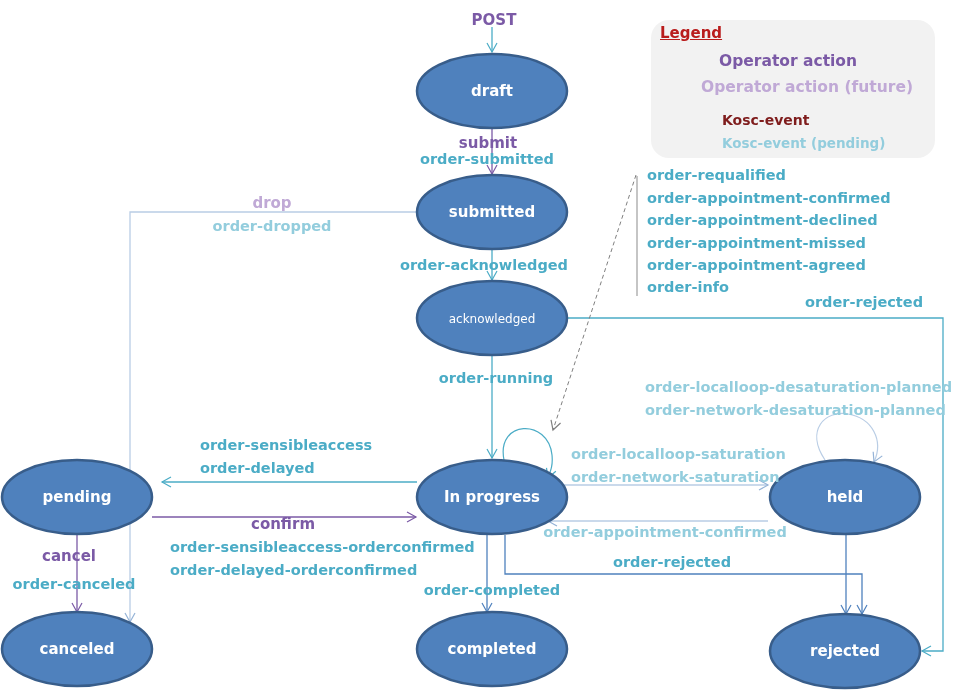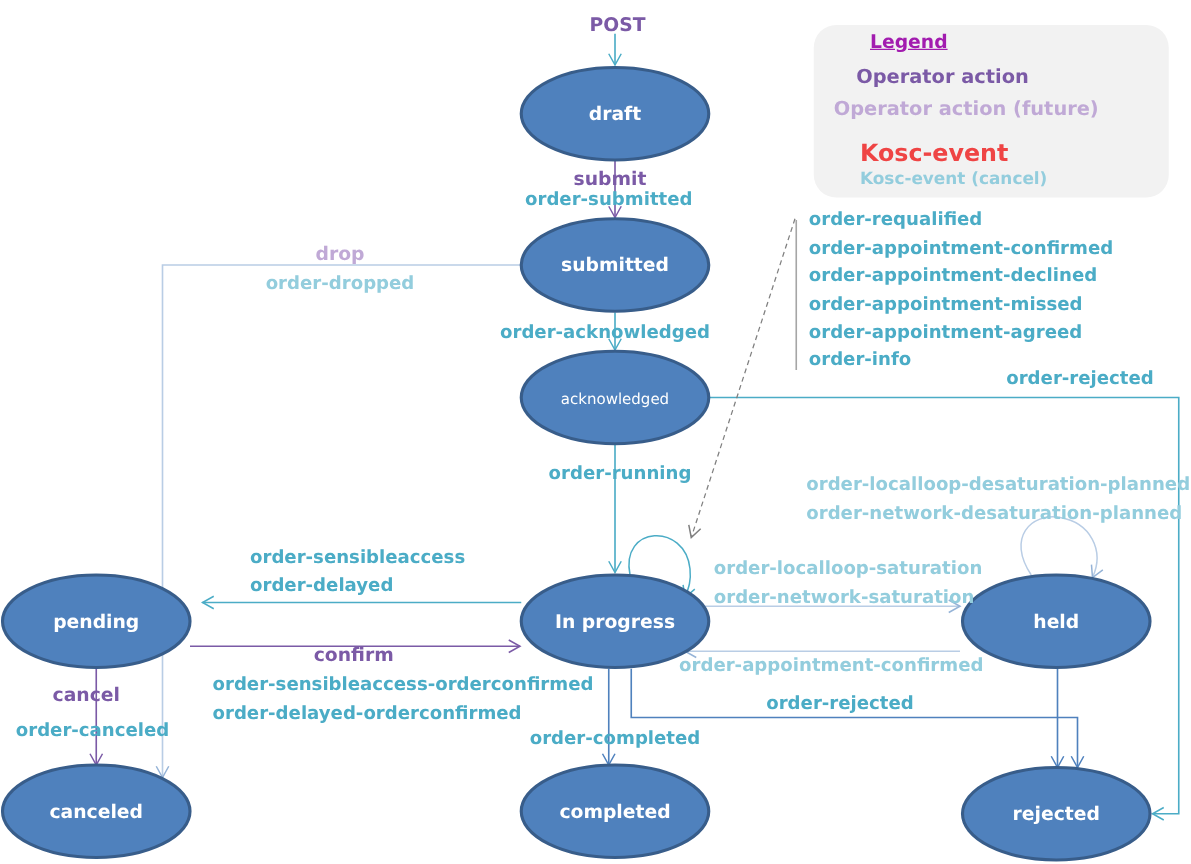--- a/index.html
+++ b/index.html
@@ -9,32 +9,32 @@
   .state-label { font-family:"DejaVu Sans", sans-serif; font-weight:bold; fill:#ffffff; font-size:15px; }
   .state-label.small { font-size:12px; font-weight:normal; }
   .lbl { font-family:"DejaVu Sans", sans-serif; font-weight:bold; font-size:14.5px; }
   .op { fill:#7b5aa6; }
   .op-f { fill:#c0a9d6; }
   .ev { fill:#4bacc6; }
   .ev-f { fill:#93cddd; }
   .legend-box { position:absolute; left:651px; top:20px; width:284px; height:138px;
                 background:#f2f2f2; border-radius:18px; }
   .legend-title { position:absolute; left:660px; top:24px; font-family:"DejaVu Sans", sans-serif;
-                  font-weight:bold; font-size:15px; color:#a21caf; text-decoration:underline;margin-left:36px; }
-  .legend-item { position:absolute; font-family:"DejaVu Sans", sans-serif; font-weight:bold; }
+                  font-weight:bold; font-size:15px; color:#b91c1c; text-decoration:underline; }
+  .legend-item { position:absolute; font-family:"DejaVu Sans", sans-serif; font-weight:bold;margin-left:34px; }
 </style>
 </head>
 <body>
 
 <div class="legend-box"></div>
 <div class="legend-title">Legend</div>
 <div class="legend-item" style="left:685px;top:52px;font-size:15.5px;color:#7b5aa6;">Operator action</div>
 <div class="legend-item" style="left:667px;top:78px;font-size:15.5px;color:#c0a9d6;">Operator action (future)</div>
-<div class="legend-item" style="left:688px;top:112px;font-size:19px;color:#ef4444;">Kosc-event</div>
-<div class="legend-item" style="left:688px;top:135px;font-size:13.5px;color:#93cddd;">Kosc-event (cancel)</div>
+<div class="legend-item" style="left:688px;top:112px;font-size:14px;color:#7f1d1d;">Kosc-event</div>
+<div class="legend-item" style="left:688px;top:135px;font-size:13.5px;color:#93cddd;">Kosc-event (pending)</div>
 
 <svg id="diagram" width="953" height="691" viewBox="0 0 953 691">
   <defs>
     <marker id="ah-ev" markerWidth="12" markerHeight="12" refX="10" refY="6" orient="auto" markerUnits="userSpaceOnUse">
       <path d="M1,1 L10,6 L1,11" fill="none" stroke="#4bacc6" stroke-width="1.2"></path>
     </marker>
     <marker id="ah-evf" markerWidth="12" markerHeight="12" refX="10" refY="6" orient="auto" markerUnits="userSpaceOnUse">
       <path d="M1,1 L10,6 L1,11" fill="none" stroke="#93cddd" stroke-width="1.2"></path>
     </marker>
     <marker id="ah-op" markerWidth="12" markerHeight="12" refX="10" refY="6" orient="auto" markerUnits="userSpaceOnUse">

